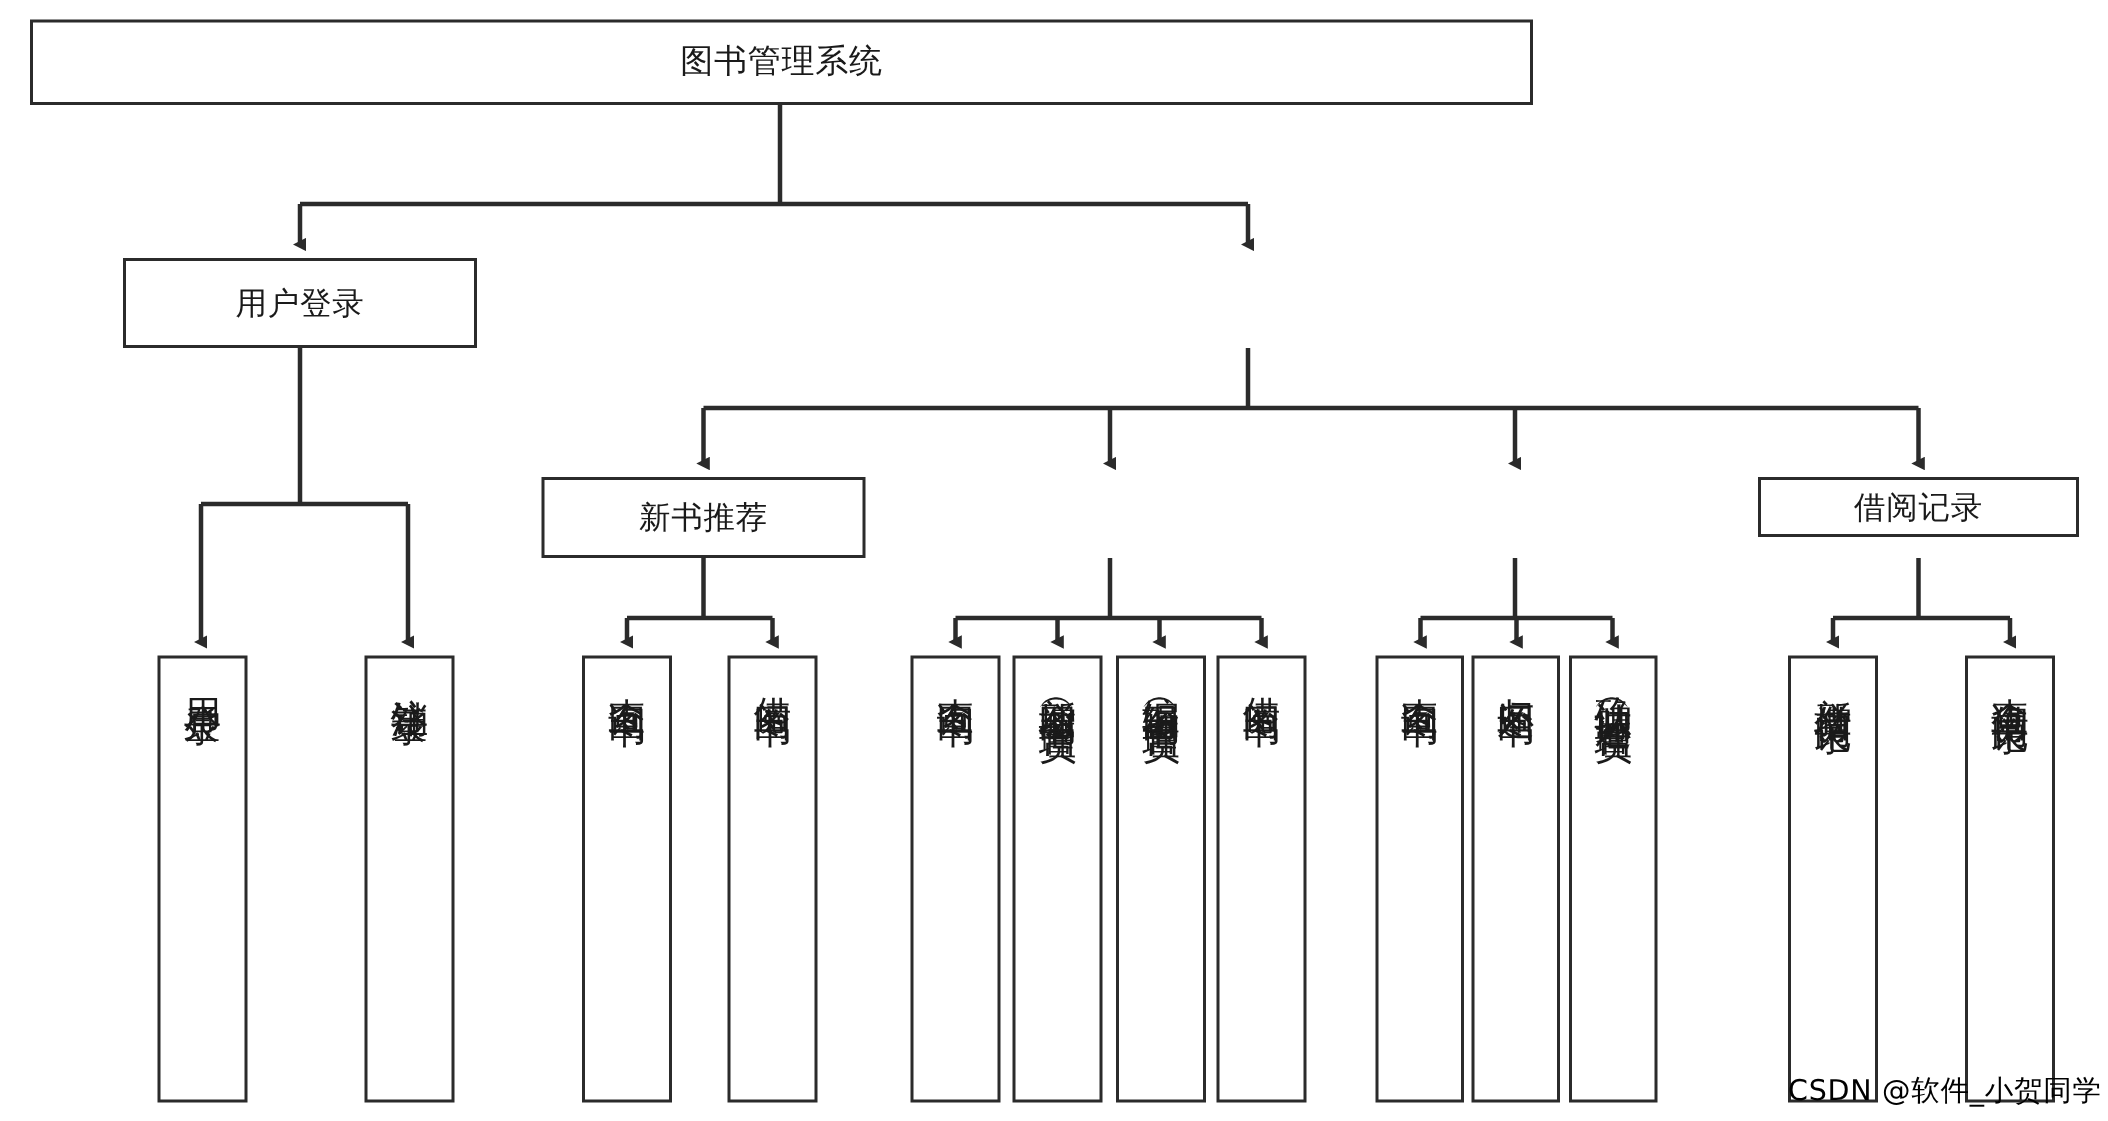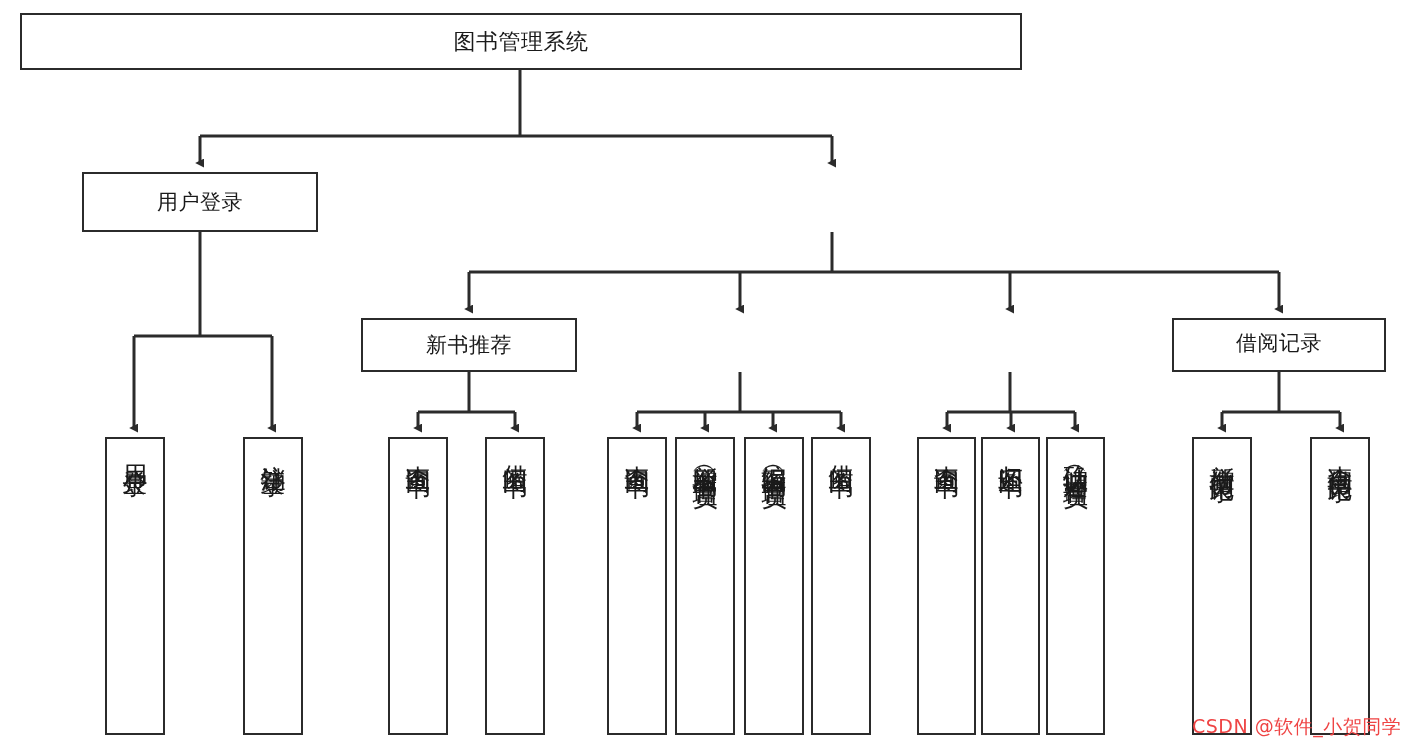--- a/index.html
+++ b/index.html
@@ -39,21 +39,21 @@
     text-orientation:upright;
     font-size:25px;
     line-height:1.0;
     letter-spacing:3px;
     white-space:nowrap;
   }
   .watermark{
     position:absolute;
     left:1192px;top:714px;
     font-size:19px;
-    color:#ef4444;
+    color:#000000;
     font-family:"DejaVu Sans","Liberation Sans",sans-serif;
     white-space:nowrap;
     letter-spacing:0.5px;
   }
 </style>
 </head>
 <body>
 
 <div id="stage">
 
@@ -111,21 +111,21 @@
     <span class="lbl">图书管理系统</span>
   </div>
 
   <div class="node h-node" style="left:82px;top:172px;width:236px;height:60px;">
     <span class="lbl">用户登录</span>
   </div>
 
   <div class="node h-node" style="left:361px;top:318px;width:216px;height:54px;">
     <span class="lbl">新书推荐</span>
   </div>
-  <div class="node h-node" style="left:1172px;top:318px;width:214px;height:54px;font-family:Liberation Mono, monospace;">
+  <div class="node h-node" style="left:1172px;top:318px;width:214px;height:40px;">
     <span class="lbl">借阅记录</span>
   </div>
 
   <div class="node v-node" style="left:105px;top:437px;width:60px;height:298px;">
     <span class="lbl">用户登录</span>
   </div>
   <div class="node v-node" style="left:243px;top:437px;width:60px;height:298px;">
     <span class="lbl">注销登录</span>
   </div>
 

